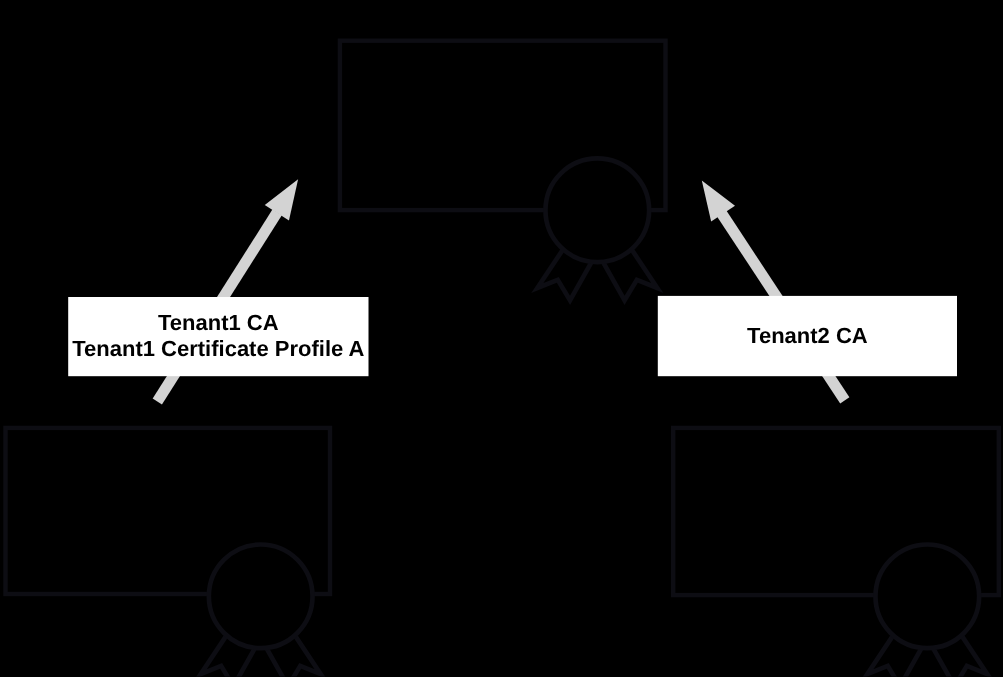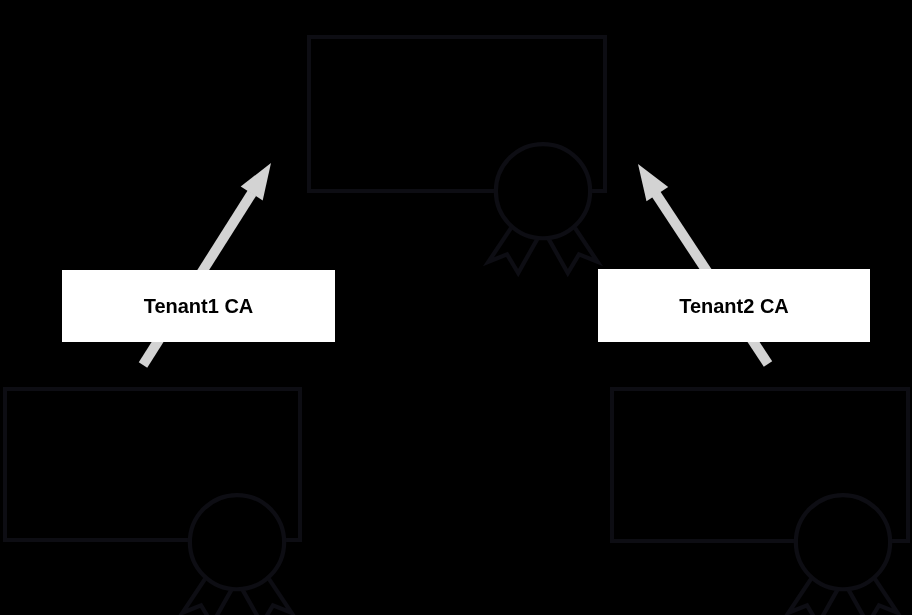--- a/index.html
+++ b/index.html
@@ -94,18 +94,19 @@
     <circle class="medal" cx="50" cy="42" r="38"></circle>
   </svg>
   <svg class="cert-icon icon-t2" viewBox="0 0 100 112">
     <path class="ribbon" d="M28,66 L6,99 L21,93 L30,108 L48,76 Z"></path>
     <path class="ribbon" d="M72,66 L94,99 L79,93 L70,108 L52,76 Z"></path>
     <circle class="medal" cx="50" cy="42" r="38"></circle>
   </svg>
 
   <div class="tenant-label label-t1">
     <div>Tenant1 CA</div>
+    <div>Tenant1 Certificate Profile A</div>
   </div>
   <div class="tenant-label label-t2">
     <div>Tenant2 CA</div>
   </div>
 
 </div>
 
 </body></html>

